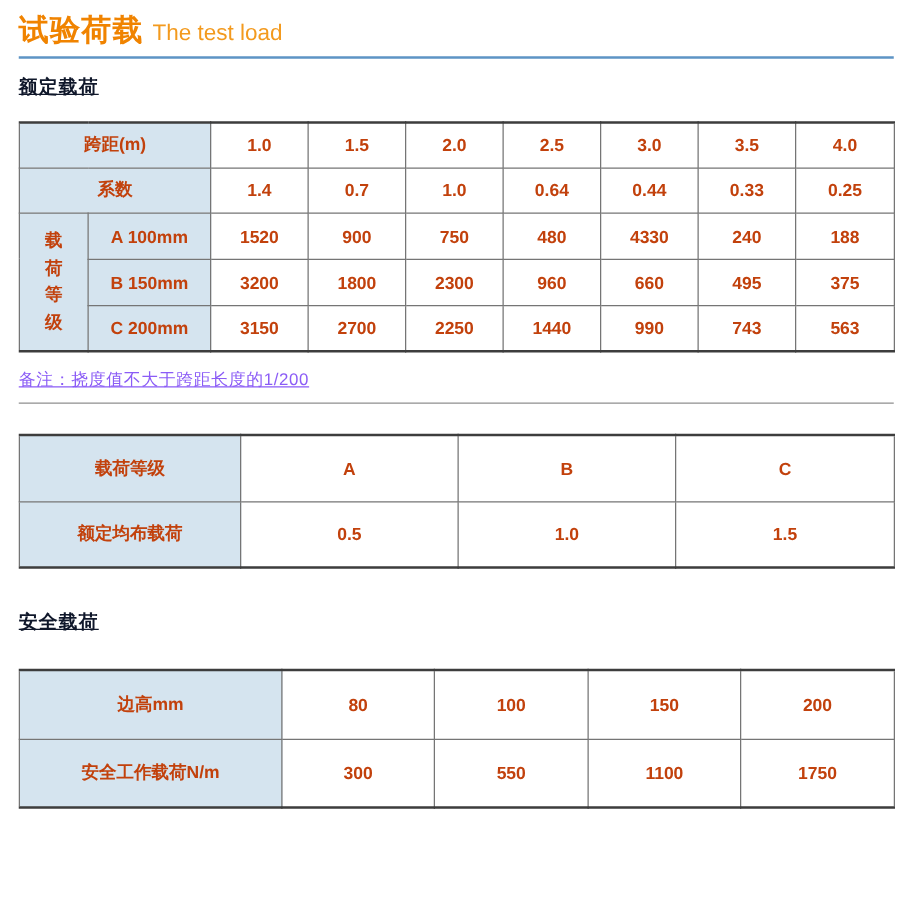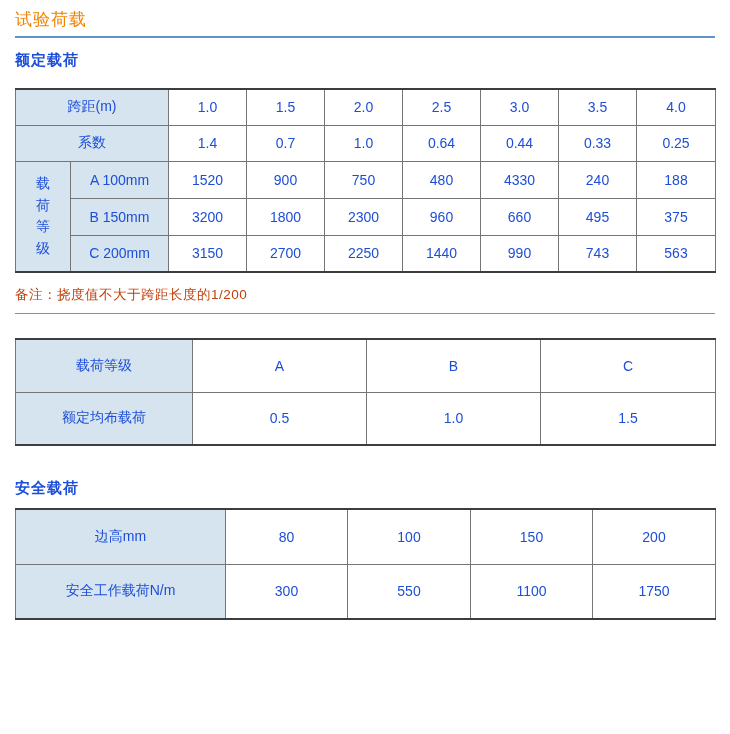--- a/index.html
+++ b/index.html
@@ -15,79 +15,81 @@
 
   
   .title-row {
     display: flex;
     align-items: baseline;
     gap: 7px;
     border-bottom: 2px solid #5d94c5;
     padding-bottom: 5px;
     margin-bottom: 13px;
   }
-  .title-zh { font-size: 17px; font-weight: normal; color: #f08300; letter-spacing: 1px; }
+  .title-zh { font-size: 24px; font-weight: bold; color: #f08300; letter-spacing: 1px; }
   .title-en { font-size: 18px; color: #f39a1e; }
 
   
   .sec-h {
     font-size: 15px;
     font-weight: bold;
-    color: #1d4ed8;
+    color: #0f172a;
     letter-spacing: 1px;
+    text-decoration: underline;
   }
   .sec-h.h1 { margin: 2px 0 0 0; }
 
   
   table.t {
     width: 700px;
     border-collapse: collapse;
     table-layout: fixed;
     border-top: 2px solid #3d3d3d;
     border-bottom: 2px solid #3d3d3d;
     border-left: 1px solid #6f6f6f;
     border-right: 1px solid #6f6f6f;
   }
   table.t th, table.t td {
     border: 1px solid #757575;
     text-align: center;
     vertical-align: middle;
     font-size: 14px;
-    font-weight: normal;
-    color: #1d4ed8;
+    font-weight: bold;
+    color: #c2410c;
   }
   table.t th.hd { background: #d5e4ef; }
   .t1 { margin-top: 18px; }
   .t1 tr.r-thin th, .t1 tr.r-thin td { height: 36px; }
   .t1 tr.r-grade th, .t1 tr.r-grade td { height: 37px; }
   .vstack {
     width: 1.15em;
     margin: 0 auto;
     word-break: break-all;
     line-height: 1.55;
     font-size: 14px;
   }
   .t2 { margin-top: 24px; }
   .t2 th, .t2 td { height: 53px; }
-  .t3 { margin-top: 10px; }
+  .t3 { margin-top: 28px; }
   .t3 th, .t3 td { height: 55px; }
 
-  .note { font-size: 13.5px; color: #c2410c; margin-top: 13px; letter-spacing: 0.5px; }
+  .note { font-size: 13.5px; color: #8b5cf6; margin-top: 13px; letter-spacing: 0.5px; text-decoration: underline; }
   .divider { border: none; border-top: 1px solid #8f8f8f; margin-top: 9px; width: 700px; }
   .h2 { margin-top: 28px; }
   .h3 { margin-top: 33px; }
   .note2 { margin-top: 17px; }
 </style>
 </head>
 <body>
 
 <div class="doc">
 
   <div class="title-row">
     <span class="title-zh">试验荷载</span>
+    <span class="title-en">The test load</span>
   </div>
 
   <div class="sec-h h1">额定载荷</div>
 
   <table class="t t1">
     <colgroup>
       <col style="width:55px">
         <col style="width:98px">
       <col style="width:78px">
         <col style="width:78px">

